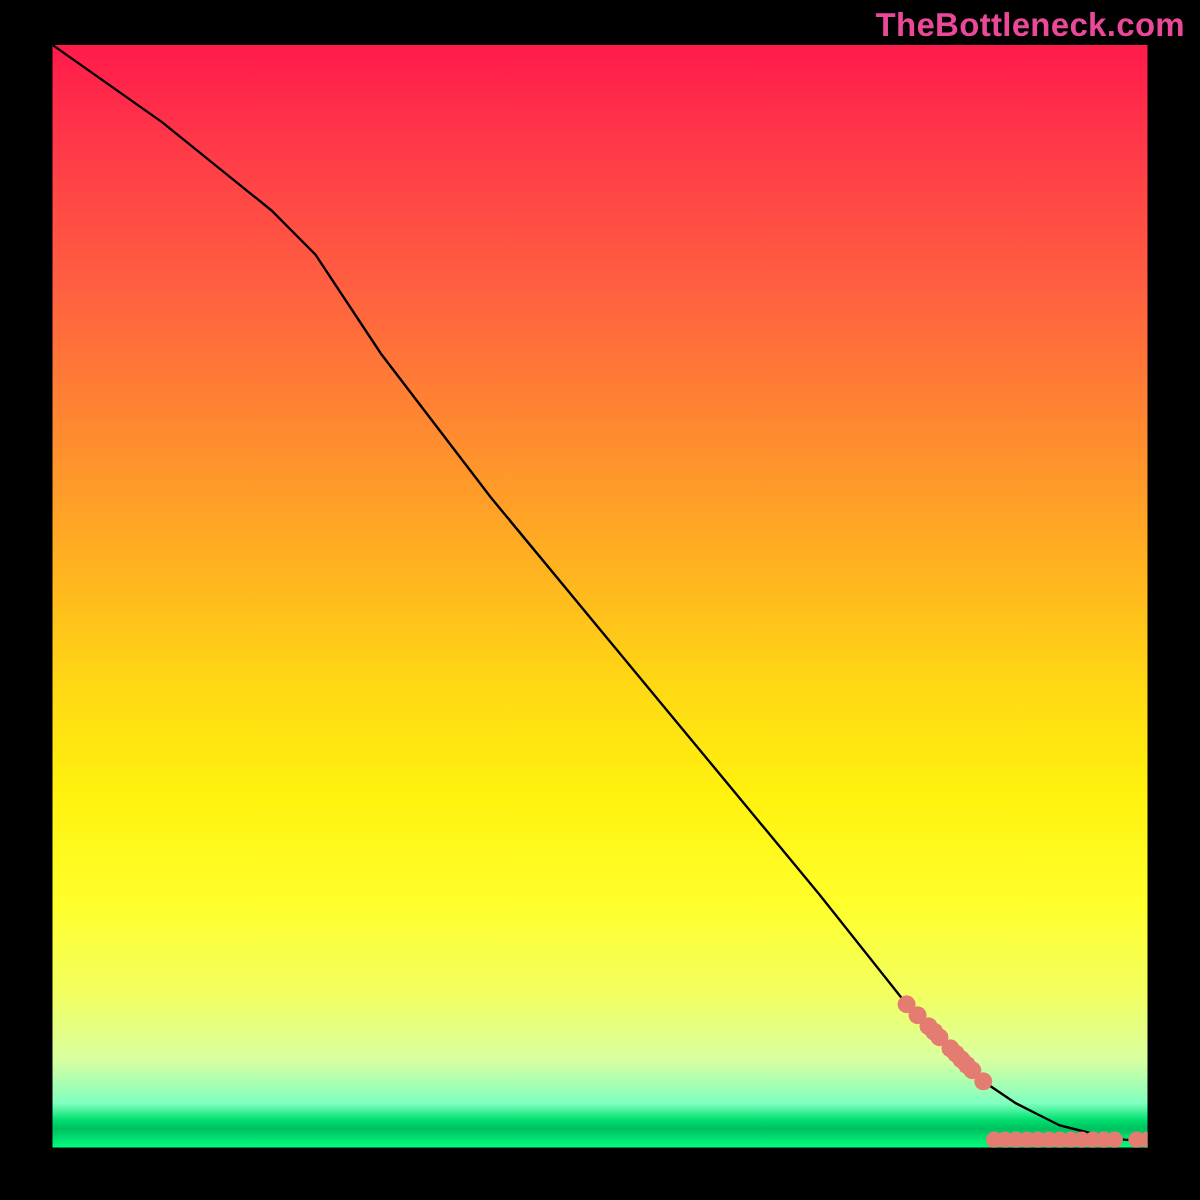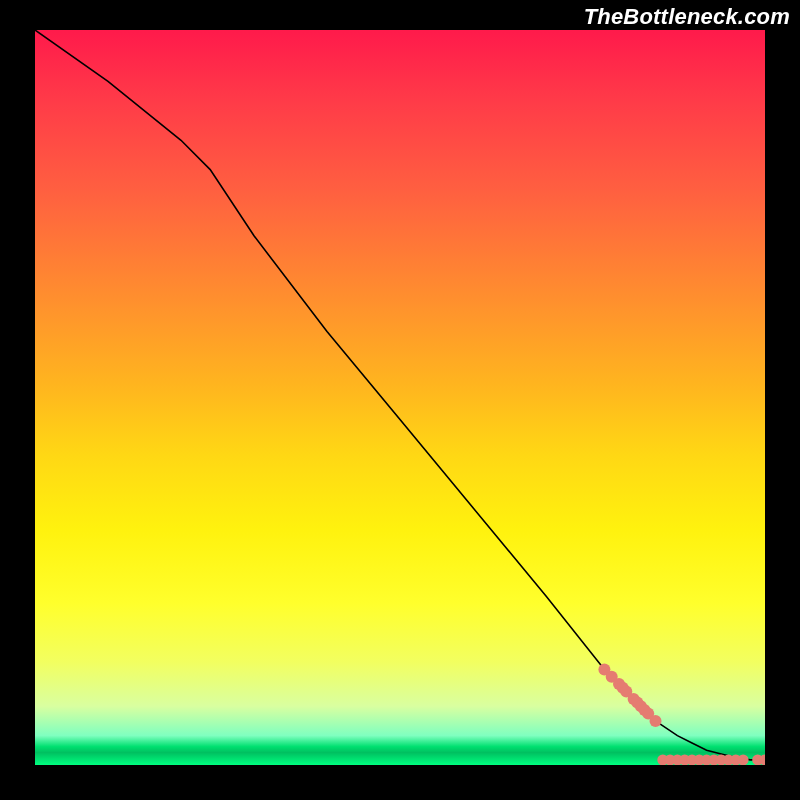--- a/index.html
+++ b/index.html
@@ -14,25 +14,24 @@
   .frame {
     position: relative;
     width: 800px;
     height: 800px;
     background: #000;
   }
   .attribution {
     position: absolute;
     top: 4px;
     right: 10px;
-    color: #ffffff;
+    color: #ec4899;
     font-size: 22px;
     font-weight: bold;
     letter-spacing: 0.2px;
-    font-style: italic;
   }
   .plot-area {
     position: absolute;
     left: 35px;
     top: 30px;
     width: 730px;
     height: 735px;
     background: linear-gradient(
       to bottom,
       #ff1a4b 0%,

